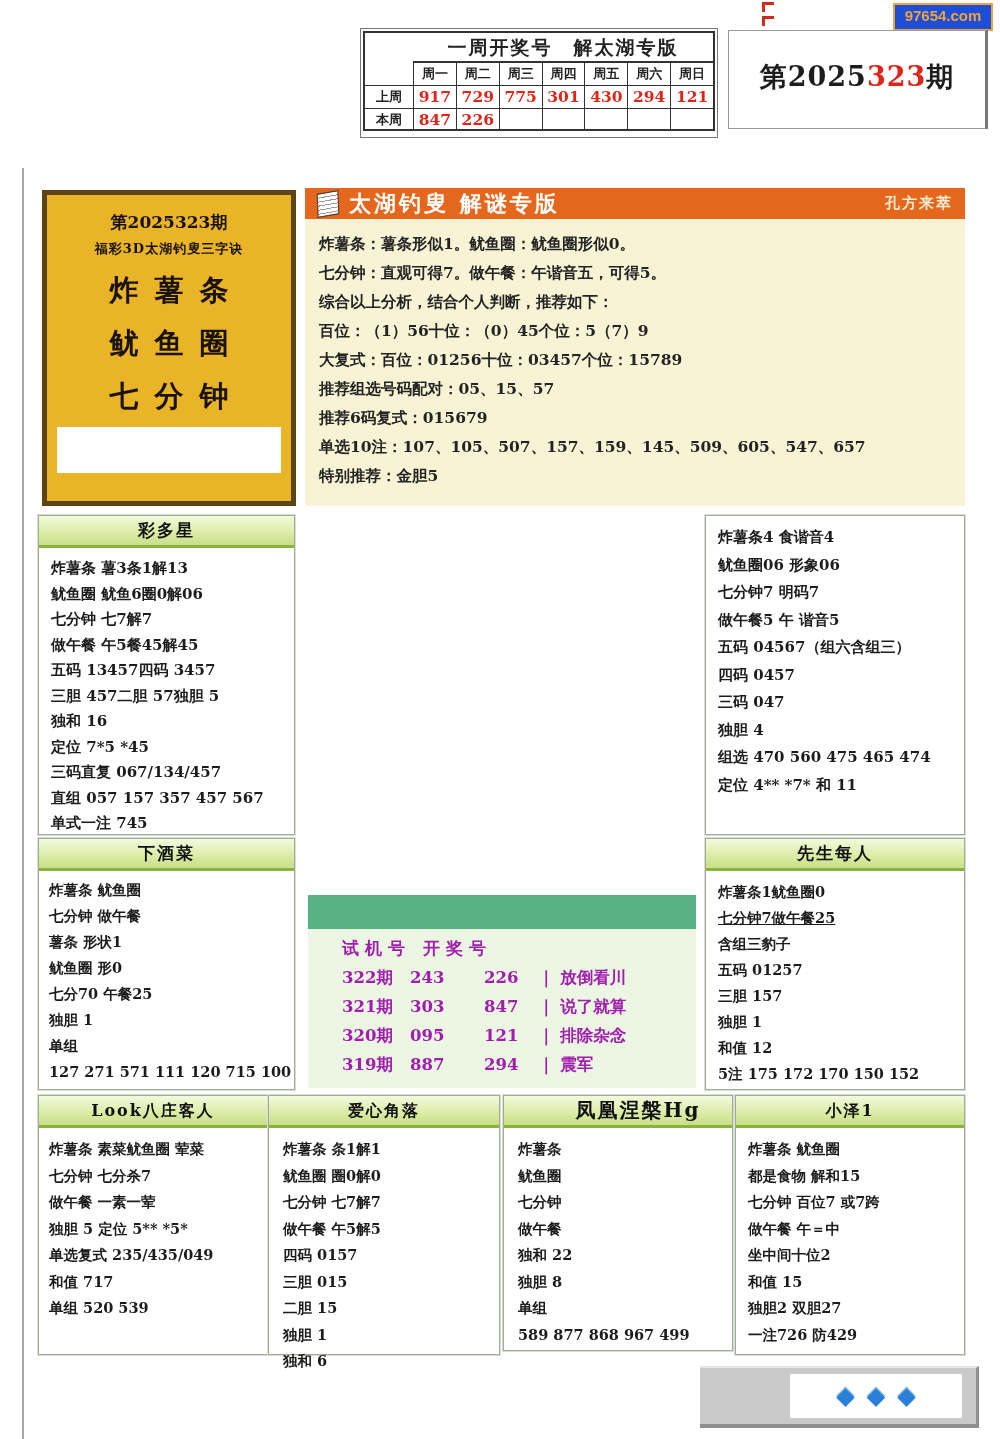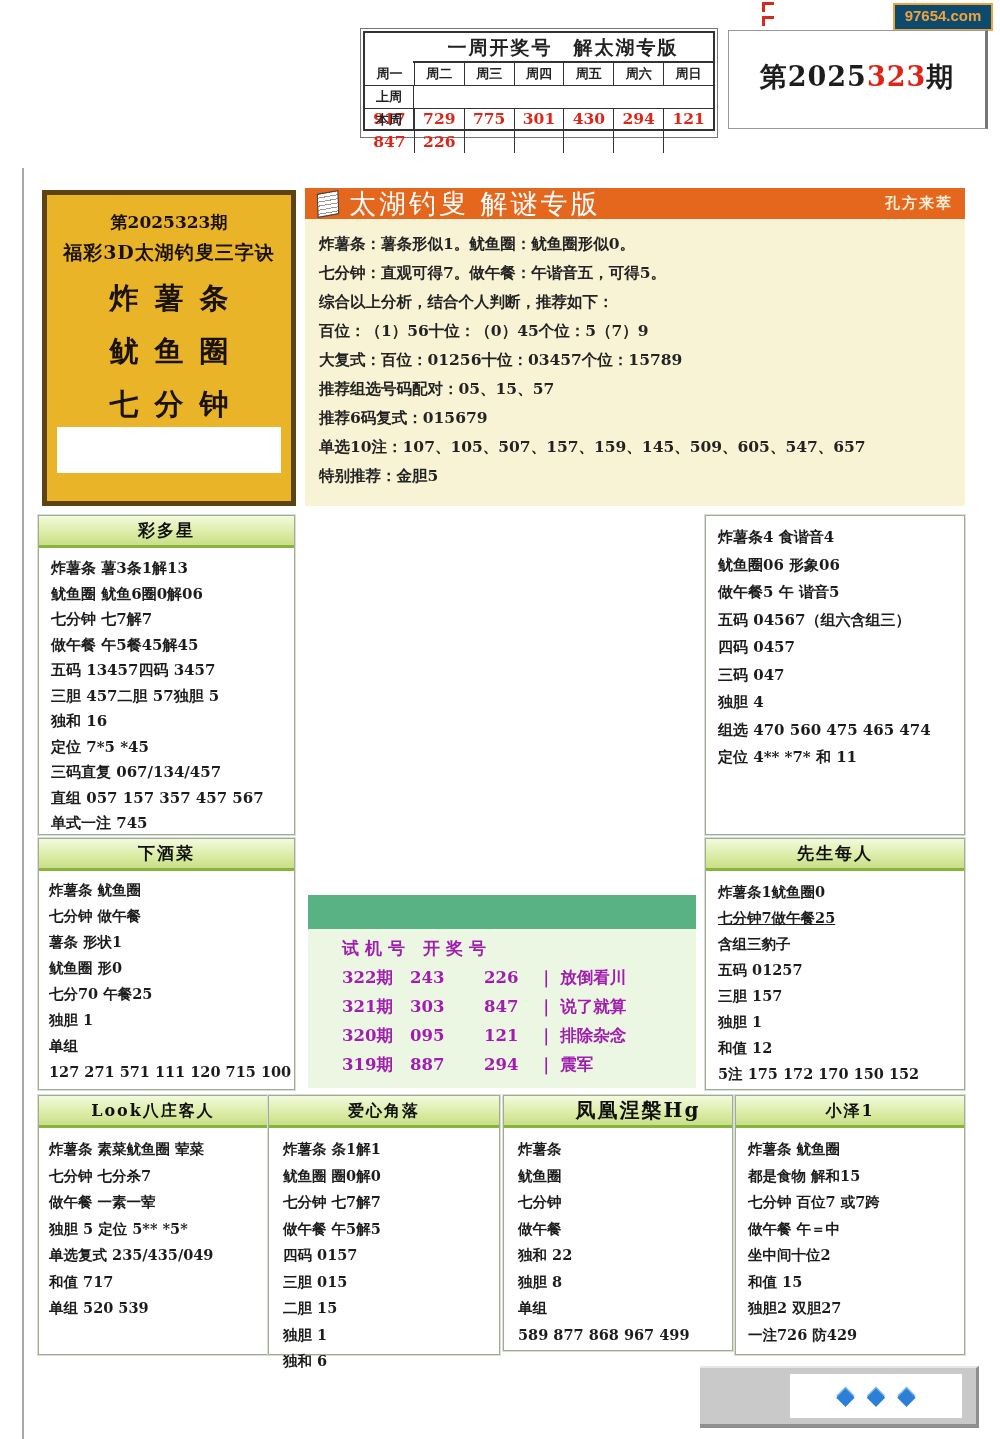--- a/index.html
+++ b/index.html
@@ -1,54 +1,54 @@
 <!DOCTYPE html>
 <html><head>
 <meta charset="utf-8">
 <style>
   html,body{margin:0;padding:0;background:#fff;}
   #page{position:relative;width:1000px;height:1439px;background:#fff;overflow:hidden;
         font-family:"DejaVu Serif","Liberation Serif",serif;}
   
-  .badge{position:absolute;left:893px;top:3px;width:96px;height:24px;background:#0c4a6e;
+  .badge{position:absolute;left:893px;top:3px;width:96px;height:24px;background:#1d4ed8;
          border:2px solid #f0a23c;color:#f0a23c;font:bold 15px/22px "Liberation Sans",sans-serif;
          text-align:center;}
   .wt-outer{position:absolute;left:360px;top:28px;width:352px;height:104px;border:1px solid #777;padding:2px;background:#fff;}
   .wt-inner{border:2px solid #333;height:96px;background:#fff;}
   .wt-title{height:28px;line-height:28px;text-align:center;font-weight:bold;font-size:19px;color:#222;
             border-bottom:2px solid #333;letter-spacing:2px;margin-left:48px;}
-  .wt-row{display:flex;height:22px;border-top:1.5px solid #333;flex-direction:column;}
+  .wt-row{display:flex;height:22px;border-top:1.5px solid #333;}
   .wt-row.first{border-top:none;}
   .wt-lab{width:48px;border-right:1.5px solid #333;text-align:center;font-weight:bold;font-size:13px;line-height:22px;color:#222;}
   .wt-cells{flex:1;display:flex;}
   .wt-cell{flex:1;border-right:1.5px solid #333;text-align:center;font-weight:bold;line-height:22px;}
   .wt-cell:last-child{border-right:none;text-align:center;}
   .wt-th{font-size:13px;color:#222;}
   .wt-num{font-size:15.5px;color:#e02418;}
   .redmarks{position:absolute;left:762px;top:2px;}
   .redmark{display:block;width:9px;height:7px;border-left:3px solid #d42a1c;border-top:3px solid #d42a1c;margin-bottom:4px;}
   .issue{position:absolute;left:728px;top:30px;width:256px;height:97px;background:#fff;
          border:1px solid #999;border-right:3px solid #777;text-align:center;}
   .issue-text{margin-top:28px;font-weight:bold;font-size:27px;color:#1d1d1d;letter-spacing:1px;}
   .issue-hl{color:#e02418;}
   
   .rail{position:absolute;left:22px;top:168px;width:2px;height:1271px;background:#a8a8a8;}
   
   .gold{position:absolute;left:42px;top:190px;width:244px;height:306px;background:#e9b427;
         border:5px solid #5f4413;text-align:center;color:#1a1209;}
   .gold-issue{margin-top:16px;font-weight:bold;font-size:17px;}
-  .gold-sub{margin-top:6px;font-weight:bold;font-size:19px;letter-spacing:1px;}
+  .gold-sub{margin-top:6px;font-weight:bold;font-size:13px;letter-spacing:1px;}
   .gold-line{margin-top:13px;font-weight:bold;font-size:29px;letter-spacing:16px;padding-left:16px;}
   .gold-white{position:absolute;left:10px;bottom:28px;width:224px;height:46px;background:#fff;}
   
   .panel{position:absolute;left:305px;top:188px;width:660px;height:318px;background:#f7f3d4;}
   .panel-head{height:31px;background:#e4671d;display:flex;align-items:center;padding:0 12px;gap:10px;}
   .note-icon{width:20px;height:22px;background:repeating-linear-gradient(180deg,#fff 0 3px,#9a9a9a 3px 4px);
              border:1.5px solid #444;transform:rotate(-10deg) skewX(-8deg);}
-  .panel-title{color:#fff;font-weight:normal;font-size:27px;letter-spacing:3px;text-align:right;}
+  .panel-title{color:#fff;font-weight:bold;font-size:22px;letter-spacing:3px;text-align:right;}
   .panel-right{margin-left:auto;color:#f8ecd2;font-weight:bold;font-size:15px;letter-spacing:2px;}
   .panel-body{padding:10px 14px 0 14px;}
   .panel-line{font-weight:bold;font-size:15.5px;line-height:29px;color:#232323;white-space:nowrap;}
   
   .box{position:absolute;background:#fff;border:1px solid #9fae8e;box-shadow:0 0 0 1px #dcdcdc;}
   .box-head{height:29px;background:linear-gradient(180deg,#f3fade 0%,#d9ea9f 65%,#c8df8a 100%);
             border-bottom:3px solid #8ab33c;text-align:center;font-weight:bold;font-size:17px;
             line-height:29px;color:#111;letter-spacing:2px;}
   .box-body{padding:8px 12px 0 12px;}
   .ln{font-weight:bold;font-size:15px;color:#1c1c1c;line-height:26px;white-space:nowrap;}
@@ -177,20 +177,21 @@
         <div class="ln">三码直复 067/134/457</div>
         <div class="ln">直组 057 157 357 457 567</div>
         <div class="ln">单式一注 745</div>
       </div>
   </div>
 
   <div class="box lh275" style="left:705px;top:515px;width:258px;height:318px;">
     <div class="box-body">
         <div class="ln">炸薯条4 食谐音4</div>
         <div class="ln">鱿鱼圈06 形象06</div>
+        <div class="ln">七分钟7 明码7</div>
         <div class="ln">做午餐5 午 谐音5</div>
         <div class="ln">五码 04567（组六含组三）</div>
         <div class="ln">四码 0457</div>
         <div class="ln">三码 047</div>
         <div class="ln">独胆 4</div>
         <div class="ln">组选 470 560 475 465 474</div>
         <div class="ln">定位 4** *7* 和 11</div>
       </div>
   </div>
 

